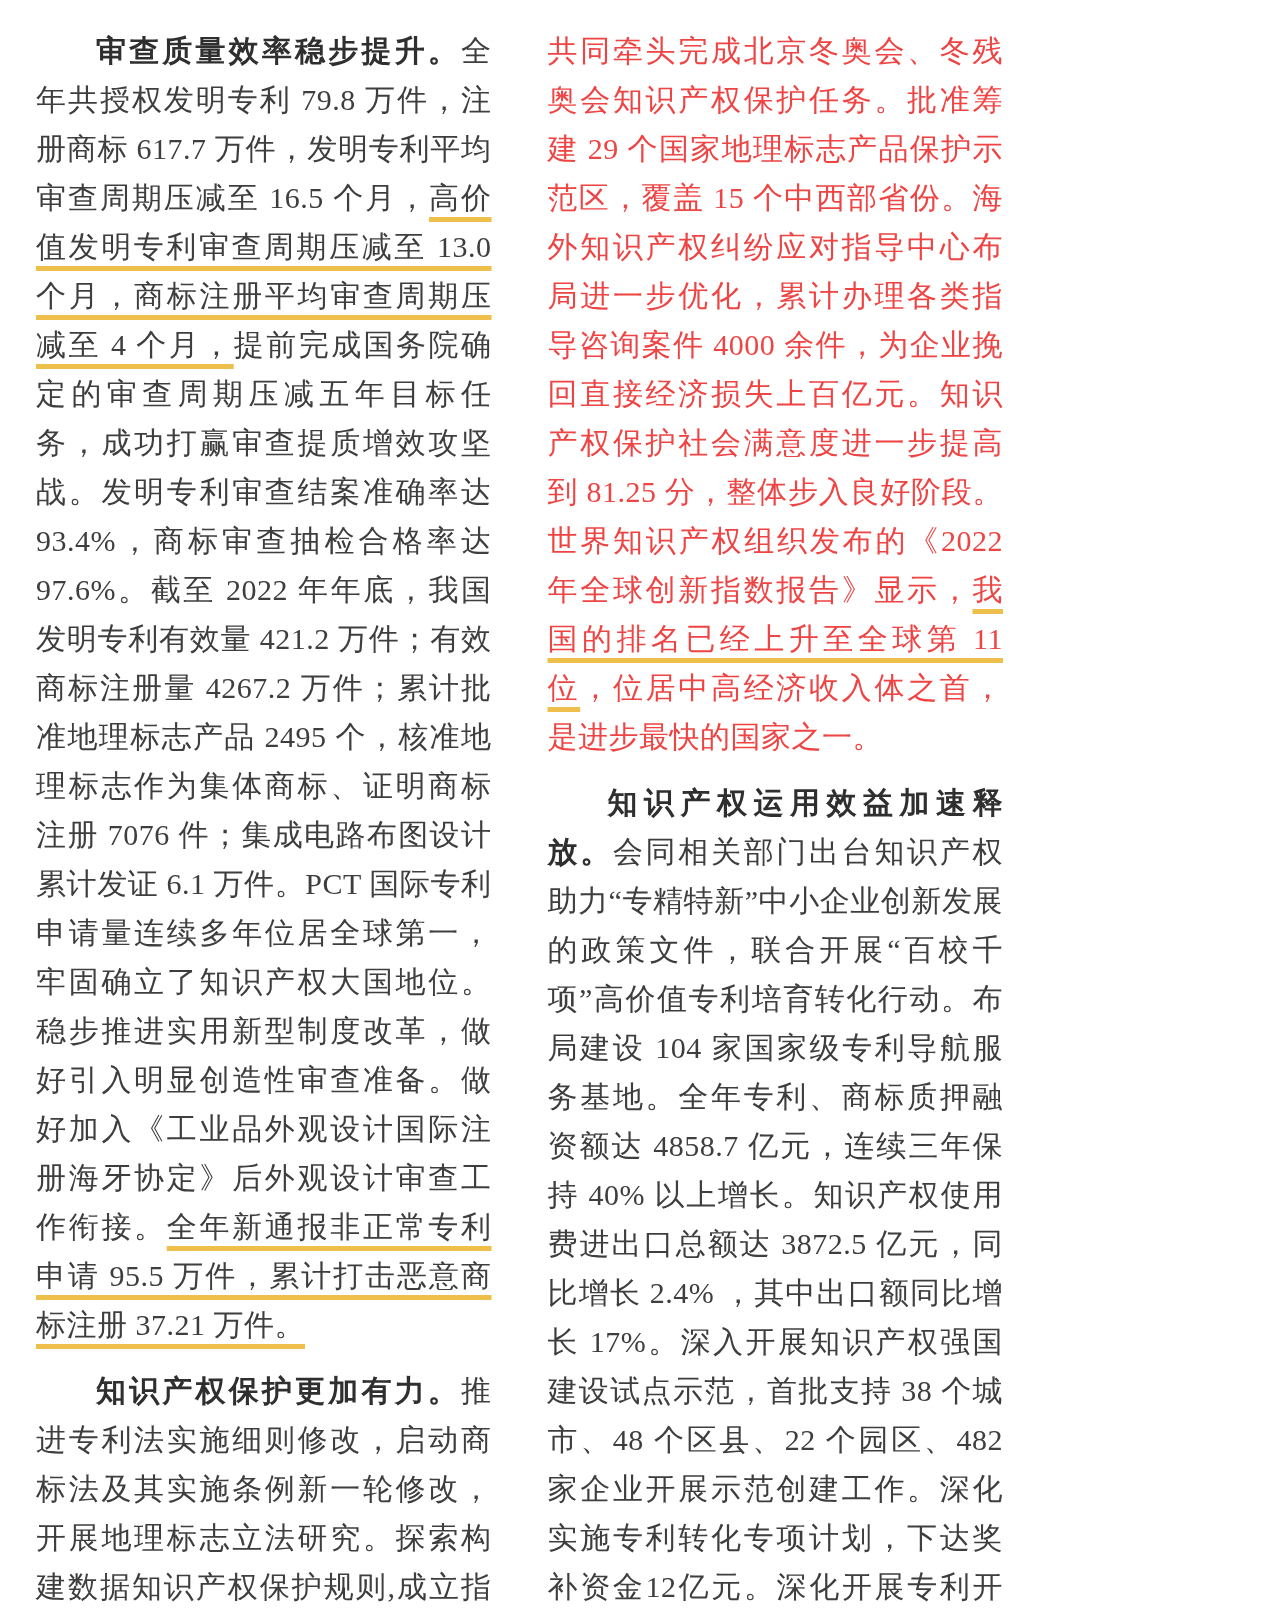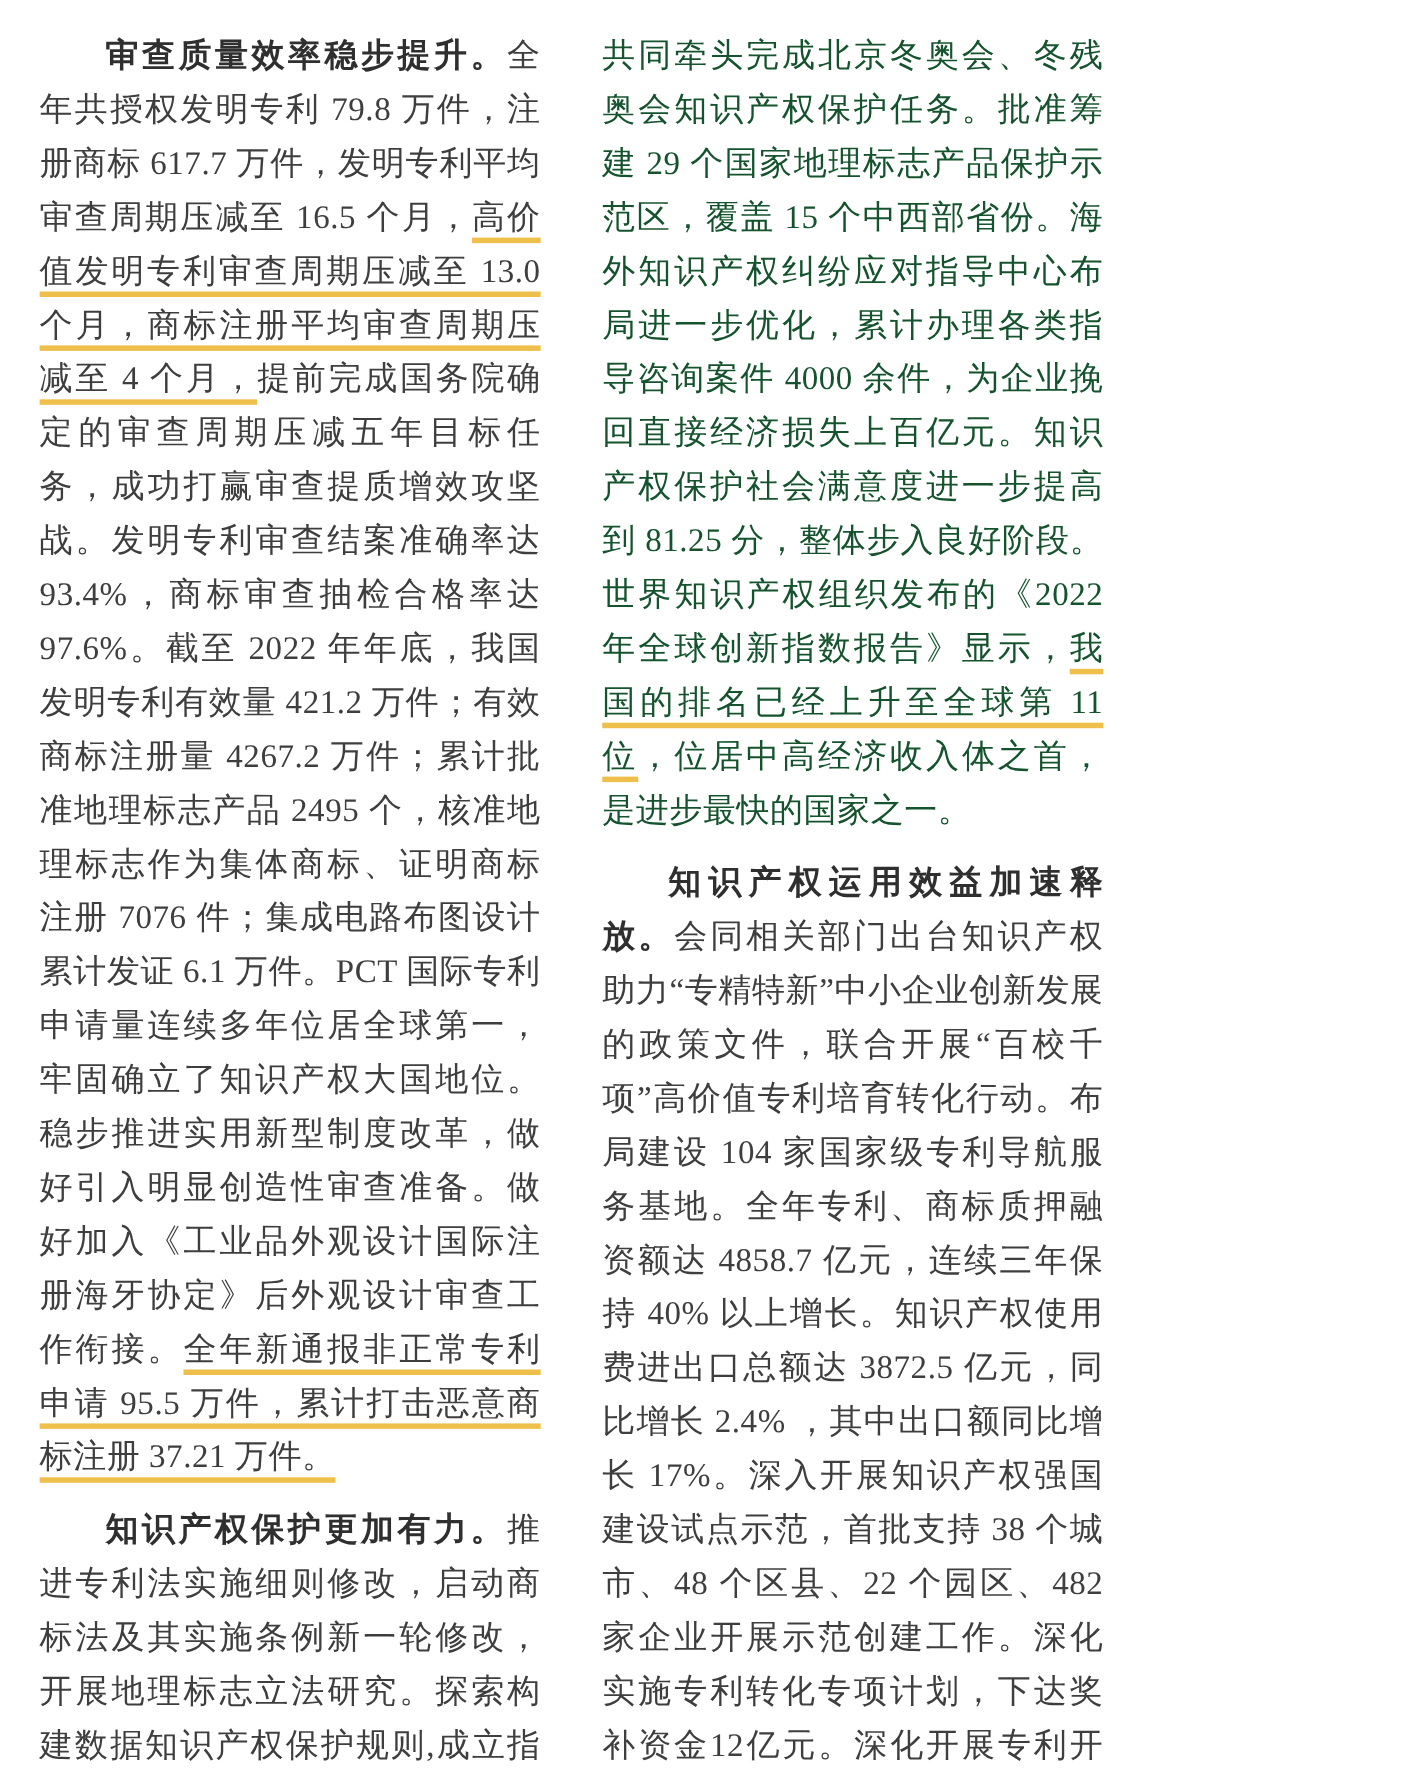--- a/index.html
+++ b/index.html
@@ -52,16 +52,16 @@
 </style>
 </head>
 <body style="background: rgb(255, 255, 255);">
 
 <div class="page">
   <div class="col">
       <p class="para indent" style="color: rgb(62, 62, 62);"><span class="bold" style="color: rgb(47, 47, 47);">审查质量效率稳步提升。</span><span>全年共授权发明专利 79.8 万件，注册商标 617.7 万件，发明专利平均审查周期压减至 16.5 个月，</span><span class="ul" style="text-decoration-color: rgb(239, 191, 75);">高价值发明专利审查周期压减至 13.0 个月，商标注册平均审查周期压减至 4 个月，</span><span>提前完成国务院确定的审查周期压减五年目标任务，成功打赢审查提质增效攻坚战。发明专利审查结案准确率达 93.4%，商标审查抽检合格率达 97.6%。截至 2022 年年底，我国发明专利有效量 421.2 万件；有效商标注册量 4267.2 万件；累计批准地理标志产品 2495 个，核准地理标志作为集体商标、证明商标注册 7076 件；集成电路布图设计累计发证 6.1 万件。PCT 国际专利申请量连续多年位居全球第一，牢固确立了知识产权大国地位。稳步推进实用新型制度改革，做好引入明显创造性审查准备。做好加入《工业品外观设计国际注册海牙协定》后外观设计审查工作衔接。</span><span class="ul" style="text-decoration-color: rgb(239, 191, 75);">全年新通报非正常专利申请 95.5 万件，累计打击恶意商标注册 37.21 万件。</span></p>
       <p class="para indent" style="color: rgb(62, 62, 62);"><span class="bold" style="color: rgb(47, 47, 47);">知识产权保护更加有力。</span><span>推进专利法实施细则修改，启动商标法及其实施条例新一轮修改，开展地理标志立法研究。探索构建数据知识产权保护规则,成立指导专家组,在 8 个地方开展试点。会同 30 个部门单位印发《深入实施〈关于强化知识产权保护的意见〉推进计划》，明确 114 条重点任务。经国务院批准开展国家知识产权保护示范区建设。新建 10 家国家级知识产权保护中心和快速维权中心。全年办理专利侵权纠纷行政案件 5.8 万件，同比增长 16.8%；办理维权援助申请 7.1 万件，受理纠纷调解 8.8 万件。与最高人民检察院、国家医保局联合印发强化知识产权协同保护的政策文件。与国家市场监督管理总局</span></p>
     </div>
   <div class="col">
-      <p class="para" style="color: #14532d;"><span>共同牵头完成北京冬奥会、冬残奥会知识产权保护任务。批准筹建 29 个国家地理标志产品保护示范区，覆盖 15 个中西部省份。海外知识产权纠纷应对指导中心布局进一步优化，累计办理各类指导咨询案件 4000 余件，为企业挽回直接经济损失上百亿元。知识产权保护社会满意度进一步提高到 81.25 分，整体步入良好阶段。世界知识产权组织发布的《2022 年全球创新指数报告》显示，</span><span class="ul" style="text-decoration-color: rgb(239, 191, 75);">我国的排名已经上升至全球第 11 位</span><span>，位居中高经济收入体之首，是进步最快的国家之一。</span></p>
+      <p class="para" style="color: #ef4444;"><span>共同牵头完成北京冬奥会、冬残奥会知识产权保护任务。批准筹建 29 个国家地理标志产品保护示范区，覆盖 15 个中西部省份。海外知识产权纠纷应对指导中心布局进一步优化，累计办理各类指导咨询案件 4000 余件，为企业挽回直接经济损失上百亿元。知识产权保护社会满意度进一步提高到 81.25 分，整体步入良好阶段。世界知识产权组织发布的《2022 年全球创新指数报告》显示，</span><span class="ul" style="text-decoration-color: rgb(239, 191, 75);">我国的排名已经上升至全球第 11 位</span><span>，位居中高经济收入体之首，是进步最快的国家之一。</span></p>
       <p class="para indent" style="color: rgb(62, 62, 62);"><span class="bold" style="color: rgb(47, 47, 47);">知识产权运用效益加速释放。</span><span>会同相关部门出台知识产权助力“专精特新”中小企业创新发展的政策文件，联合开展“百校千项”高价值专利培育转化行动。布局建设 104 家国家级专利导航服务基地。全年专利、商标质押融资额达 4858.7 亿元，连续三年保持 40% 以上增长。知识产权使用费进出口总额达 3872.5 亿元，同比增长 2.4% ，其中出口额同比增长 17%。深入开展知识产权强国建设试点示范，首批支持 38 个城市、48 个区县、22 个园区、482 家企业开展示范创建工作。深化实施专利转化专项计划，下达奖补资金12亿元。深化开展专利开放许可试点，筛选 2.1 万件开放许可专利，匹配 6.1 万家中小企业。2021 年，全国专利密集型产业增加值达到 14.3 万亿元，占 GDP 比重达到 12.4%。建设商标品牌指导站 3400 余个，服务企业超过 30 万家。地理标志专用标志使用市场主体超 2.3 万家，地理标志产品年直接产值超 7000 亿元。</span></p>
     </div>
 </div>
 
 </body></html>

